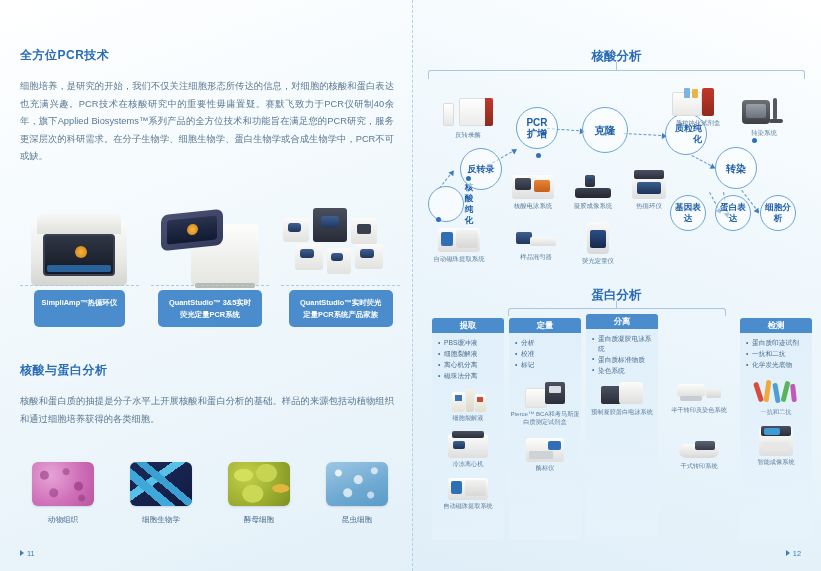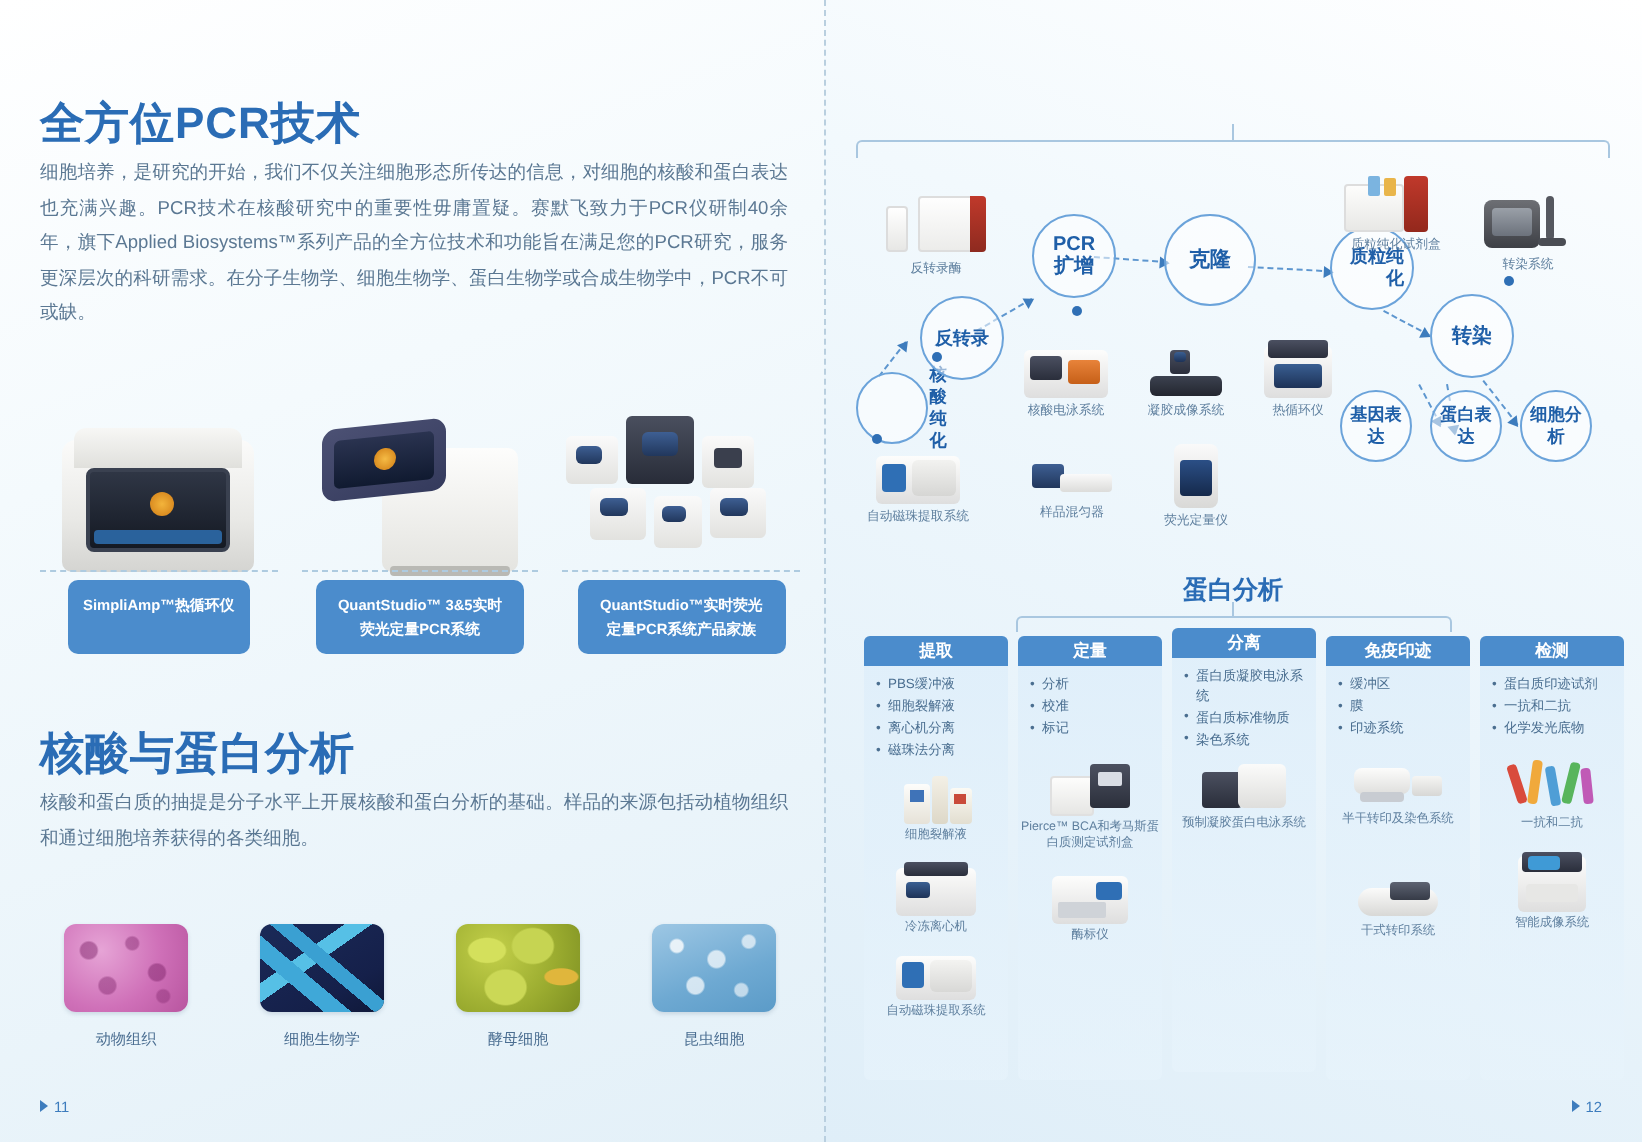--- a/index.html
+++ b/index.html
@@ -15,21 +15,21 @@
   .page { position: relative; height: 571px; overflow: hidden; }
   .page-left  { width: 412px; background: linear-gradient(160deg,#ffffff 0%,#f4fafd 35%,#e3f0f8 100%); }
   .page-right { width: 409px; background: linear-gradient(200deg,#ffffff 0%,#f2f9fd 30%,#dfeef8 100%); }
   .gutter {
     position: absolute; left: 412px; top: 0; width: 1px; height: 571px;
     border-left: 1px dashed #b9cfdf; z-index: 40;
   }
 
   
   h2.section-title {
-    color: #2a6cb5; font-size: 22px; font-weight: bold; letter-spacing: .5px;
+    color: #2a6cb5; font-size: 12px; font-weight: bold; letter-spacing: .5px;
   }
   #left-title { position: absolute; left: 20px; top: 47px; }
   #left-body {
     position: absolute; left: 20px; top: 78px; width: 374px;
     font-size: 9.3px; line-height: 17.5px; color: #5b7893; text-align: justify;
   }
 
   .instr-row { position: absolute; left: 14px; top: 178px; width: 392px; height: 108px; display: flex; }
   .instr-cell { flex: 1; position: relative; display: flex; align-items: flex-end; justify-content: center; }
   .instr-cell .dash { position: absolute; left: 6px; right: 6px; bottom: 0; border-top: 1px dashed #aecbe0; }
@@ -252,20 +252,21 @@
       </div>
     </div>
 
     <div class="folio" id="folio-left">
       <span class="tri"></span><span>11</span>
     </div>
   </div>
 
   <div class="page page-right">
 
+    <div class="panel-title" id="na-title">核酸分析</div>
 
     <div class="bracket" style="left:16px; top:70px; width:377px; height:9px;"></div>
     <div class="stem" style="left:204px; top:62px; height:9px;"></div>
 
     <div class="arrow" style="left:27px;  top:188px; width:22px; transform:rotate(-52deg);"></div>
     <div class="arrow" style="left:76px;  top:165px; width:32px; transform:rotate(-30deg);"></div>
     <div class="arrow" style="left:135px; top:128px; width:37px; transform:rotate(4deg);"></div>
     <div class="arrow" style="left:212px; top:133px; width:42px; transform:rotate(3deg);"></div>
     <div class="arrow" style="left:280px; top:155px; width:26px; transform:rotate(28deg);"></div>
     <div class="arrow" style="left:298px; top:192px; width:23px; transform:rotate(62deg);"></div>
@@ -455,28 +456,20 @@
       </ul>
     </div>
     <div class="pmini" style="left:174px; top:382px;">
       <div class="art" style="width:42px;height:24px;position:relative;margin:0 auto;">
         <div style="position:absolute;left:0;top:4px;width:20px;height:18px;background:linear-gradient(180deg,#4b5060,#2a2e3a);border-radius:2px;"></div>
         <div style="position:absolute;left:18px;top:0;width:24px;height:22px;background:linear-gradient(180deg,#fbfbfa,#dededc);border-radius:3px;"></div>
       </div>
       <div class="cap">预制凝胶蛋白电泳系统</div>
     </div>
 
-    <div class="pcol" style="left:251px; top:318px;">
-      <div class="hd">免疫印迹</div>
-      <ul>
-        <li>缓冲区</li>
-        <li>膜</li>
-        <li>印迹系统</li>
-      </ul>
-    </div>
     <div class="pmini" style="left:251px; top:382px;">
       <div class="art" style="width:44px;height:22px;position:relative;margin:0 auto;">
         <div style="position:absolute;left:0;top:2px;width:28px;height:13px;background:linear-gradient(180deg,#fcfcfb,#dfdfdd);border-radius:4px;"></div>
         <div style="position:absolute;left:3px;top:14px;width:22px;height:5px;background:#c8ccd2;border-radius:2px;"></div>
         <div style="position:absolute;left:29px;top:6px;width:15px;height:10px;background:linear-gradient(180deg,#f5f5f3,#d7d7d5);border-radius:2px;"></div>
       </div>
       <div class="cap">半干转印及染色系统</div>
     </div>
     <div class="pmini" style="left:251px; top:440px;">
       <div class="art" style="width:40px;height:20px;position:relative;margin:0 auto;">

